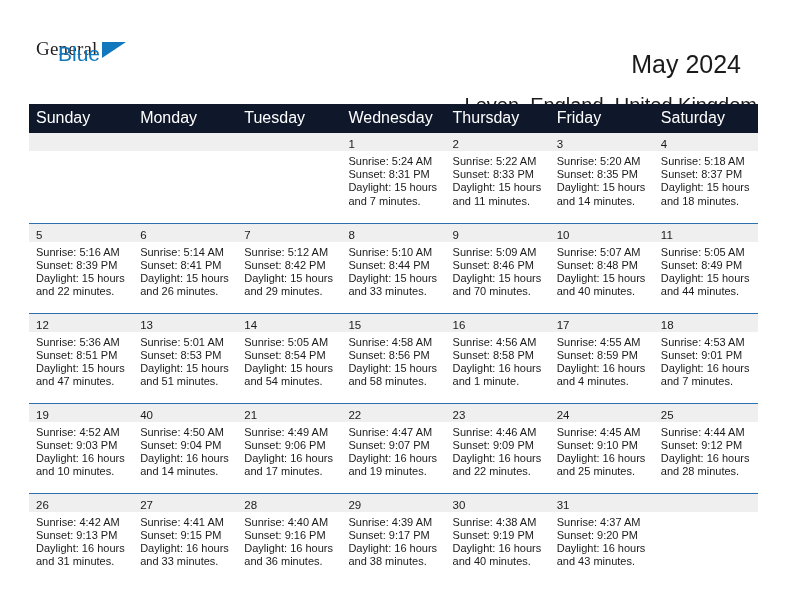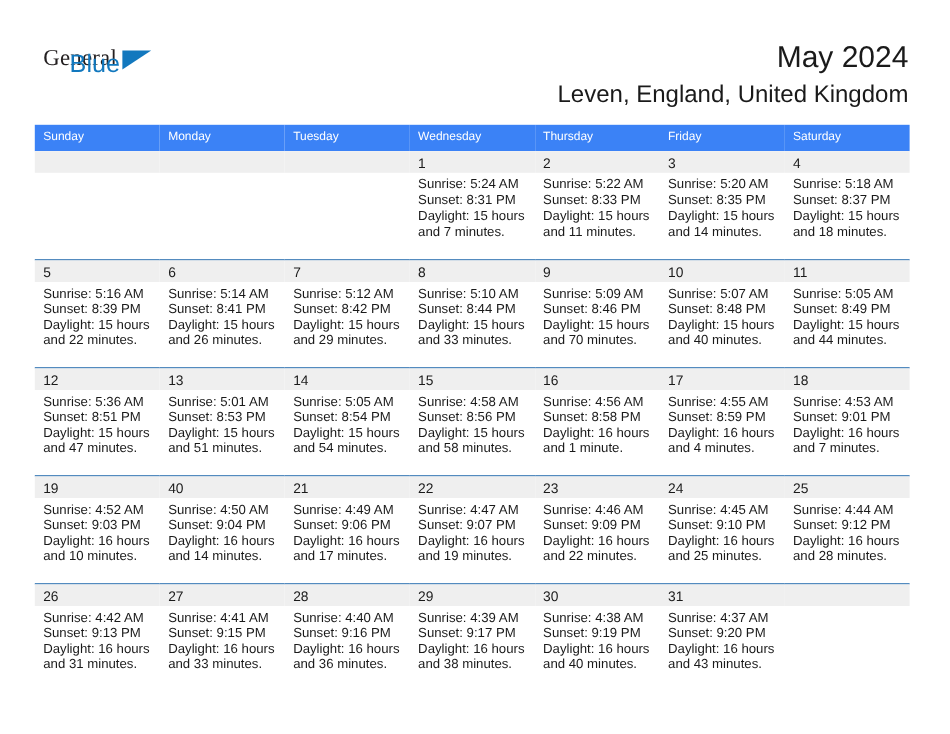--- a/index.html
+++ b/index.html
@@ -68,21 +68,21 @@
     right: 35px;
     top: 33px;
     text-align: right;
   }
   .cal-title {
     font-size: 25px;
     color: #1a1a1a;
     line-height: 30px;
     white-space: nowrap;
     font-weight: normal;
-    margin: 0;
+    margin: 16px;
   }
   .cal-sub {
     font-size: 20px;
     color: #1a1a1a;
     line-height: 20px;
     margin-top: 6px;
     white-space: nowrap;
   }
 
   
@@ -90,23 +90,23 @@
     position: absolute;
     left: 29px;
     top: 104px;
     width: 729px;
     border-collapse: collapse;
     table-layout: fixed;
   }
   .calendar col { width: 104.14px; }
 
   thead th {
-    background: #3b82f6;
+    background: #0f172a;
     color: #ffffff;
-    font-size: 10px;
+    font-size: 16px;
     font-weight: normal;
     text-align: left;
     padding: 5px 0 6px 7px;
     height: 18px;
     box-sizing: border-box;
     border: none;
   }
 
   tbody td {
     vertical-align: top;

